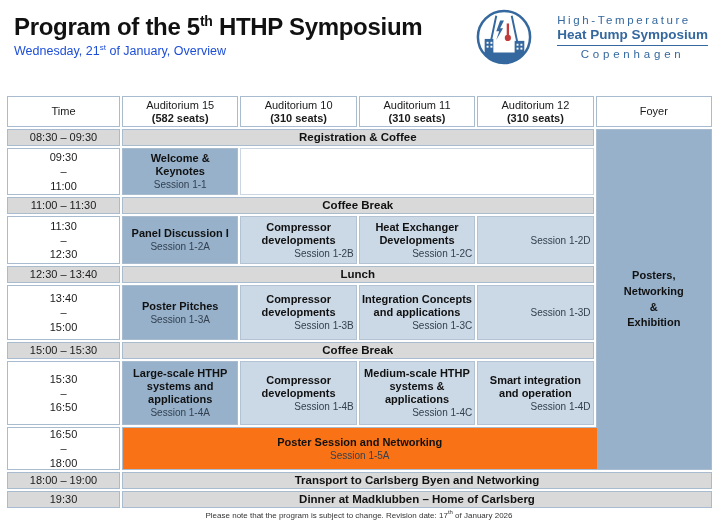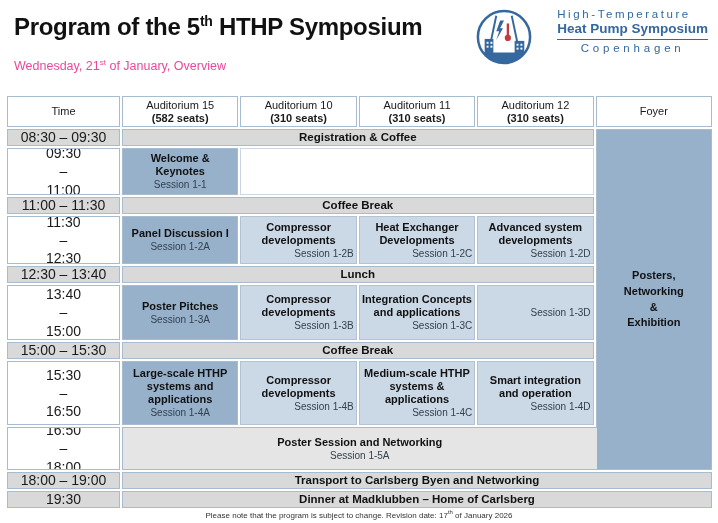--- a/index.html
+++ b/index.html
@@ -5,24 +5,24 @@
   html,body{margin:0;padding:0;}
   body{
     width:718px;height:523px;background:#ffffff;
     font-family:"Liberation Sans", sans-serif;color:#1a1a1a;
     position:relative;overflow:hidden;
   }
   
   .page-head{position:absolute;left:14px;top:14px;width:500px;}
   .page-title{font-size:24px;font-weight:bold;color:#111;letter-spacing:-0.3px;line-height:1.1;}
   .page-title sup{font-size:14px;}
-  .page-subtitle{font-size:12.5px;color:#ec4899;margin-top:18px;}
+  .page-subtitle{font-size:12.5px;color:#1d4ed8;margin-top:3px;}
   .page-subtitle sup{font-size:8px;}
 
-  .logo{position:absolute;right:10px;top:8px;display:flex;align-items:flex-start;gap:24px;}
+  .logo{position:absolute;right:10px;top:8px;display:flex;align-items:center;gap:24px;}
   .logo-icon{width:58px;height:58px;flex:0 0 auto;}
   .logo-text{display:flex;flex-direction:column;color:#35689e;}
   .logo-l1{font-size:11.5px;letter-spacing:2.6px;white-space:nowrap;}
   .logo-l2{font-size:13.5px;font-weight:bold;white-space:nowrap;margin-top:1px;}
   .logo-div{border-top:1.5px solid #35689e;margin:3px 0 2px 0;}
   .logo-l3{font-size:11.5px;letter-spacing:3.8px;white-space:nowrap;text-align:center;}
 
   
   .grid{
     position:absolute;left:7px;top:96px;width:705px;
@@ -31,31 +31,31 @@
     grid-template-rows:31px 17px 47px 17px 48px 17px 55px 17px 64px 43px 17px 17px;
     gap:2px;
   }
   .cell{
     border:1px solid #a9bccf;box-sizing:border-box;
     display:flex;flex-direction:column;align-items:center;justify-content:center;
     text-align:center;line-height:1.18;overflow:hidden;
   }
   .hcell{background:#ffffff;font-size:11px;color:#1a1a1a;}
   .hcell .hsub{font-size:11px;font-weight:bold;}
-  .timecell{background:#ffffff;font-size:14px;color:#1a1a1a;}
+  .timecell{background:#ffffff;font-size:11px;color:#1a1a1a;}
   .timecell.gray{background:#d9d9d9;}
   .breakcell{background:#d9d9d9;font-weight:bold;font-size:11.5px;color:#111;}
   .session{padding:9px 2px;}
   .session .s-title{font-weight:bold;font-size:11px;color:#111;}
   .session .s-code{font-size:10px;color:#33414f;margin-top:1px;}
   .medium{background:#97b1cb;}
   .light{background:#cbd8e5;border-color:#b3c3d4;align-items:flex-end;}
   .emptycell{background:#ffffff;border-color:#ccd6e2;}
   .foyercell{background:#97b1cb;font-weight:bold;font-size:11px;color:#111;line-height:1.45;}
-  .postercell{background:#e5e5e5;border-right:none;margin-right:-3px;position:relative;z-index:2;}
+  .postercell{background:#f97316;border-right:none;margin-right:-3px;position:relative;z-index:2;}
   .t3{line-height:1.3;}
   
   .footnote{
     position:absolute;left:0;top:509px;width:718px;text-align:center;
     font-size:8px;color:#333;
   }
   .footnote sup{font-size:6px;}
 </style>
 </head>
 <body>
@@ -152,21 +152,20 @@
   </div>
   <div class="cell session light" style="grid-area:5/3">
     <div class="s-title">Compressor developments</div>
     <div class="s-code">Session 1-2B</div>
   </div>
   <div class="cell session light" style="grid-area:5/4">
     <div class="s-title">Heat Exchanger Developments</div>
     <div class="s-code">Session 1-2C</div>
   </div>
   <div class="cell session light" style="grid-area:5/5">
-    <div class="s-title">Advanced system developments</div>
     <div class="s-code">Session 1-2D</div>
   </div>
 
   <div class="cell timecell gray" style="grid-area:6/1">12:30 – 13:40</div>
   <div class="cell breakcell" style="grid-area:6/2/7/6">Lunch</div>
 
   <div class="cell timecell t3" style="grid-area:7/1">
     <div>13:40</div>
     <div>–</div>
     <div>15:00</div>

